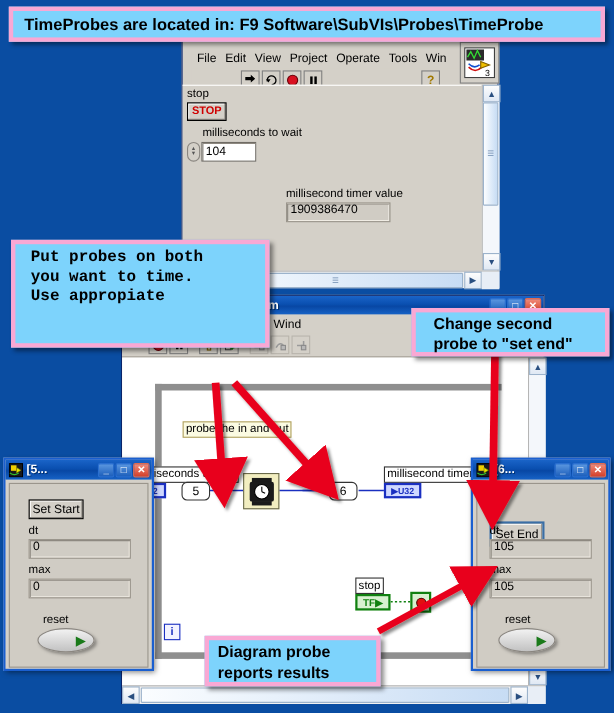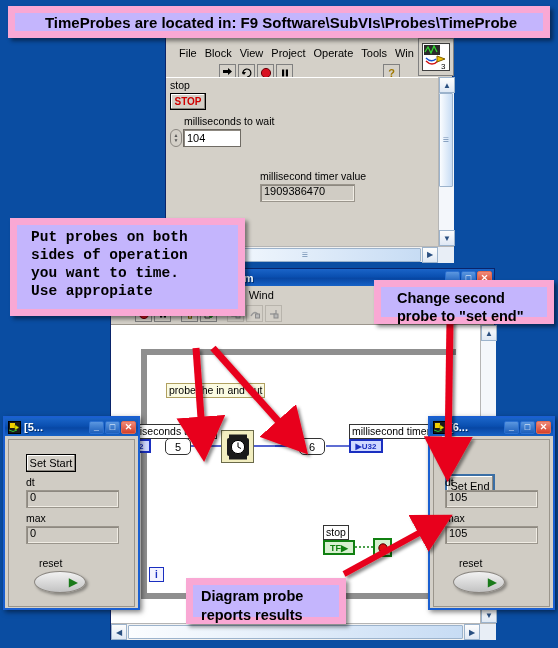--- a/index.html
+++ b/index.html
@@ -79,37 +79,36 @@
     font-size:11px; color:#000; padding:0 3px; display:flex; align-items:center;
   }
   .lvbutton {
     background:#d4d0c8; border:1px solid #000;
     box-shadow: inset -1px -1px 0 #8a8680, inset 1px 1px 0 #ffffff;
     font-size:11px; color:#000; display:flex; align-items:center; justify-content:center;
   }
 
   
   .callout {
-    position:absolute; background:#c4b5fd; border:7px solid #f9a8d4;
+    position:absolute; background:#7dd3fc; border:4px solid #f9a8d4;
     color:#000; font-weight:bold; z-index:60;
     box-shadow:3px 3px 4px rgba(0,0,0,.45);
-    justify-content:center;
   }
   .callout .c-text { padding:2px 6px; }
 
   .arrow { position:absolute; z-index:55; pointer-events:none; }
 </style>
 </head>
 <body>
 
 <div class="win" style="left:165px; top:36px; width:288px; height:225px; padding:8px; background:#d4d0c8; border:1px solid #0a246a;">
 
   <div class="menubar" style="position:relative; border-bottom:1px solid #d4d0c8; gap:8px; padding-left:5px; width:250px;">
     <span>File</span>
-    <span>Block</span>
+    <span>Edit</span>
     <span>View</span>
     <span>Project</span>
     <span>Operate</span>
     <span>Tools</span>
     <span>Win</span>
   </div>
 
   <div class="toolbar" style="width:250px; border-bottom:1px solid #9a958c;">
     <div style="width:40px"></div>
     <div class="tbtn">
@@ -155,21 +154,21 @@
     <div class="lvlabel" style="position:absolute;left:4px;top:1px;">stop</div>
     <div style="position:absolute;left:4px;top:15px;width:36px;height:17px;background:#d4d0c8;border:1px solid #000;box-shadow:inset -1px -1px 0 #8a8680, inset 1px 1px 0 #fff;display:flex;align-items:center;justify-content:center;">
       <span style="color:#d00000;font-size:10px;font-weight:bold;">STOP</span>
     </div>
 
     <div class="lvlabel" style="position:absolute;left:18px;top:37px;">milliseconds to wait</div>
     <div style="position:absolute;left:4px;top:51px;width:12px;height:18px;background:#d4d0c8;border:1px solid #8a8680;border-radius:6px;display:flex;flex-direction:column;align-items:center;justify-content:center;font-size:5px;line-height:5px;color:#555;">
       <span>▲</span>
       <span>▼</span>
     </div>
-    <div class="lvcontrol" style="position:absolute;left:17px;top:51px;width:58px;height:18px;">
+    <div class="lvcontrol" style="position:absolute;left:17px;top:51px;width:50px;height:18px;">
       <span>104</span>
     </div>
 
     <div class="lvlabel" style="position:absolute;left:94px;top:92px;">millisecond timer value</div>
     <div class="lvindicator" style="position:absolute;left:94px;top:106px;width:95px;height:18px;">
       <span>1909386470</span>
     </div>
   </div>
 
   <div class="vscroll" style="left:272px; top:40px; width:16px; height:169px;">
@@ -430,21 +429,20 @@
   </g>
 </svg>
 
 <div class="callout" style="left:8px; top:6px; width:542px; height:32px; display:flex; align-items:center;">
   <div class="c-text" style="font-size:15px; padding-left:10px;">TimeProbes are located in: F9 Software\SubVIs\Probes\TimeProbe</div>
 </div>
 
 <div class="callout" style="left:10px; top:218px; width:235px; height:98px; padding:3px 8px;font-family:Liberation Mono, monospace;">
   <div style="font-size:14.5px; line-height:18px; padding-left:6px;">
     <div>Put probes on both</div>
-    <div>sides of operation</div>
     <div>you want to time.</div>
     <div>Use appropiate</div>
   </div>
 </div>
 
 <div class="callout" style="left:374px; top:280px; width:180px; height:44px; padding:2px 10px;">
   <div style="font-size:14.5px; line-height:18px; padding-left:6px;">
     <div>Change second</div>
     <div>probe to "set end"</div>
   </div>

